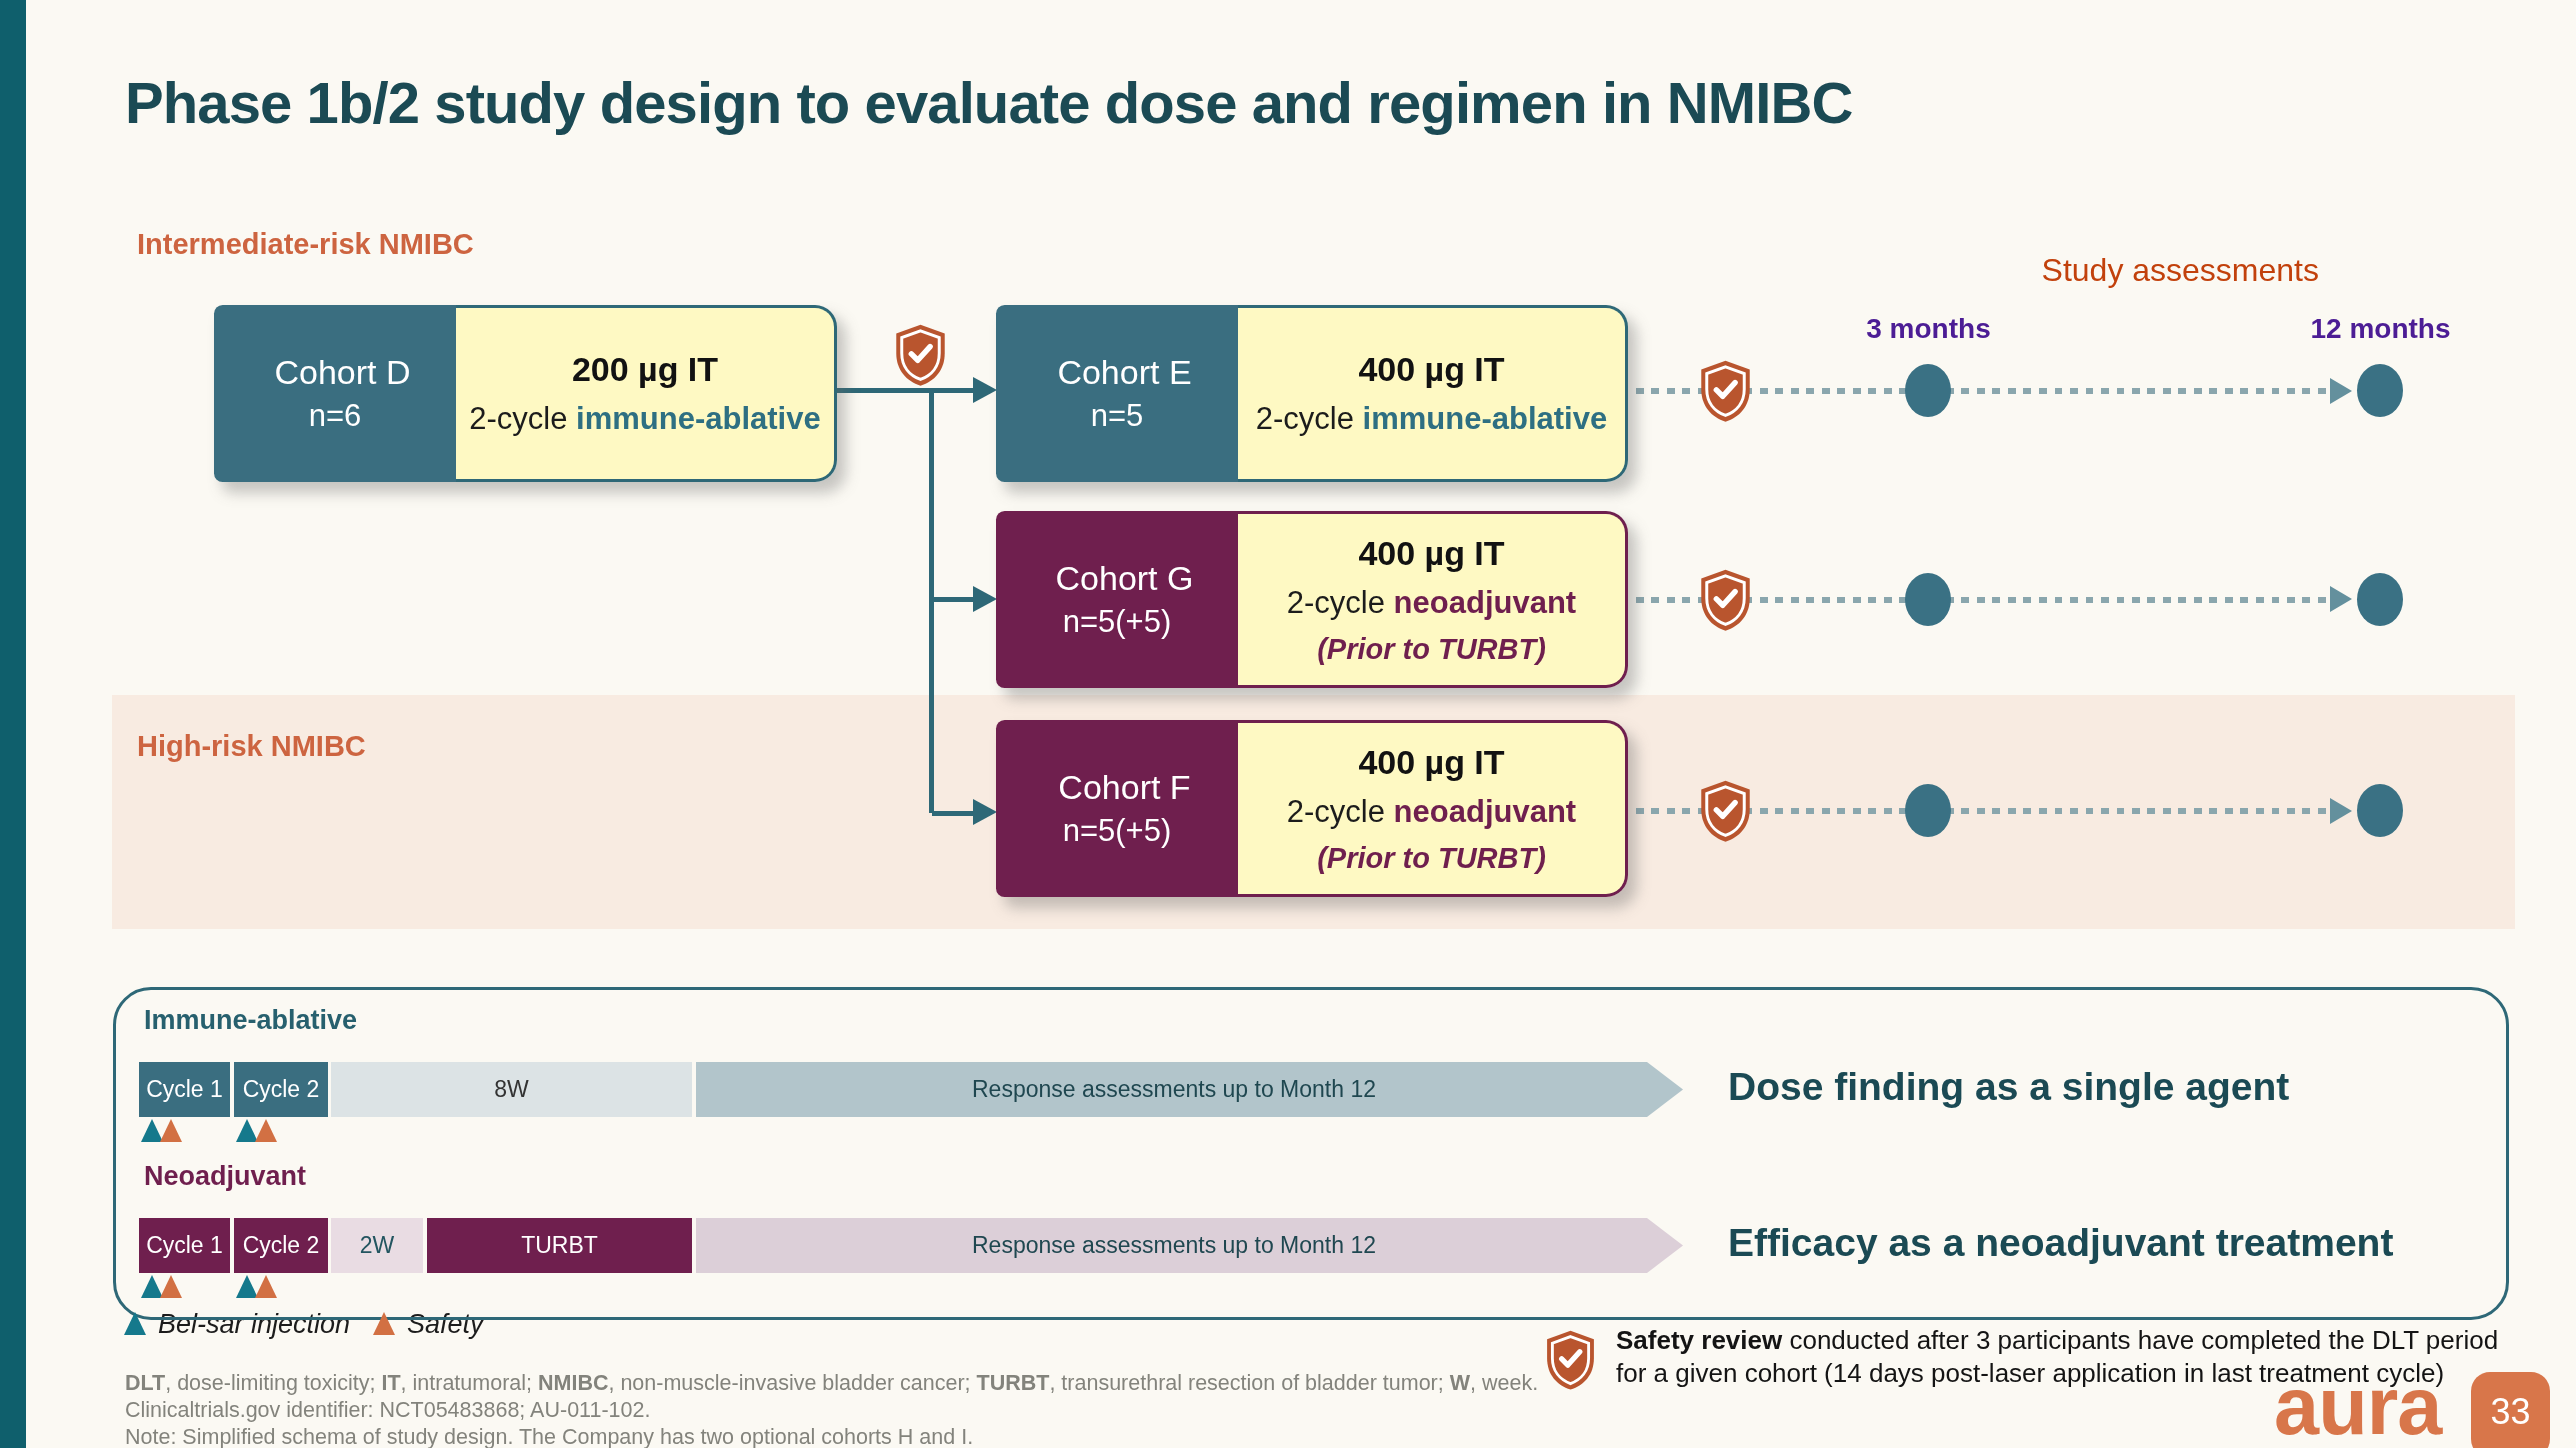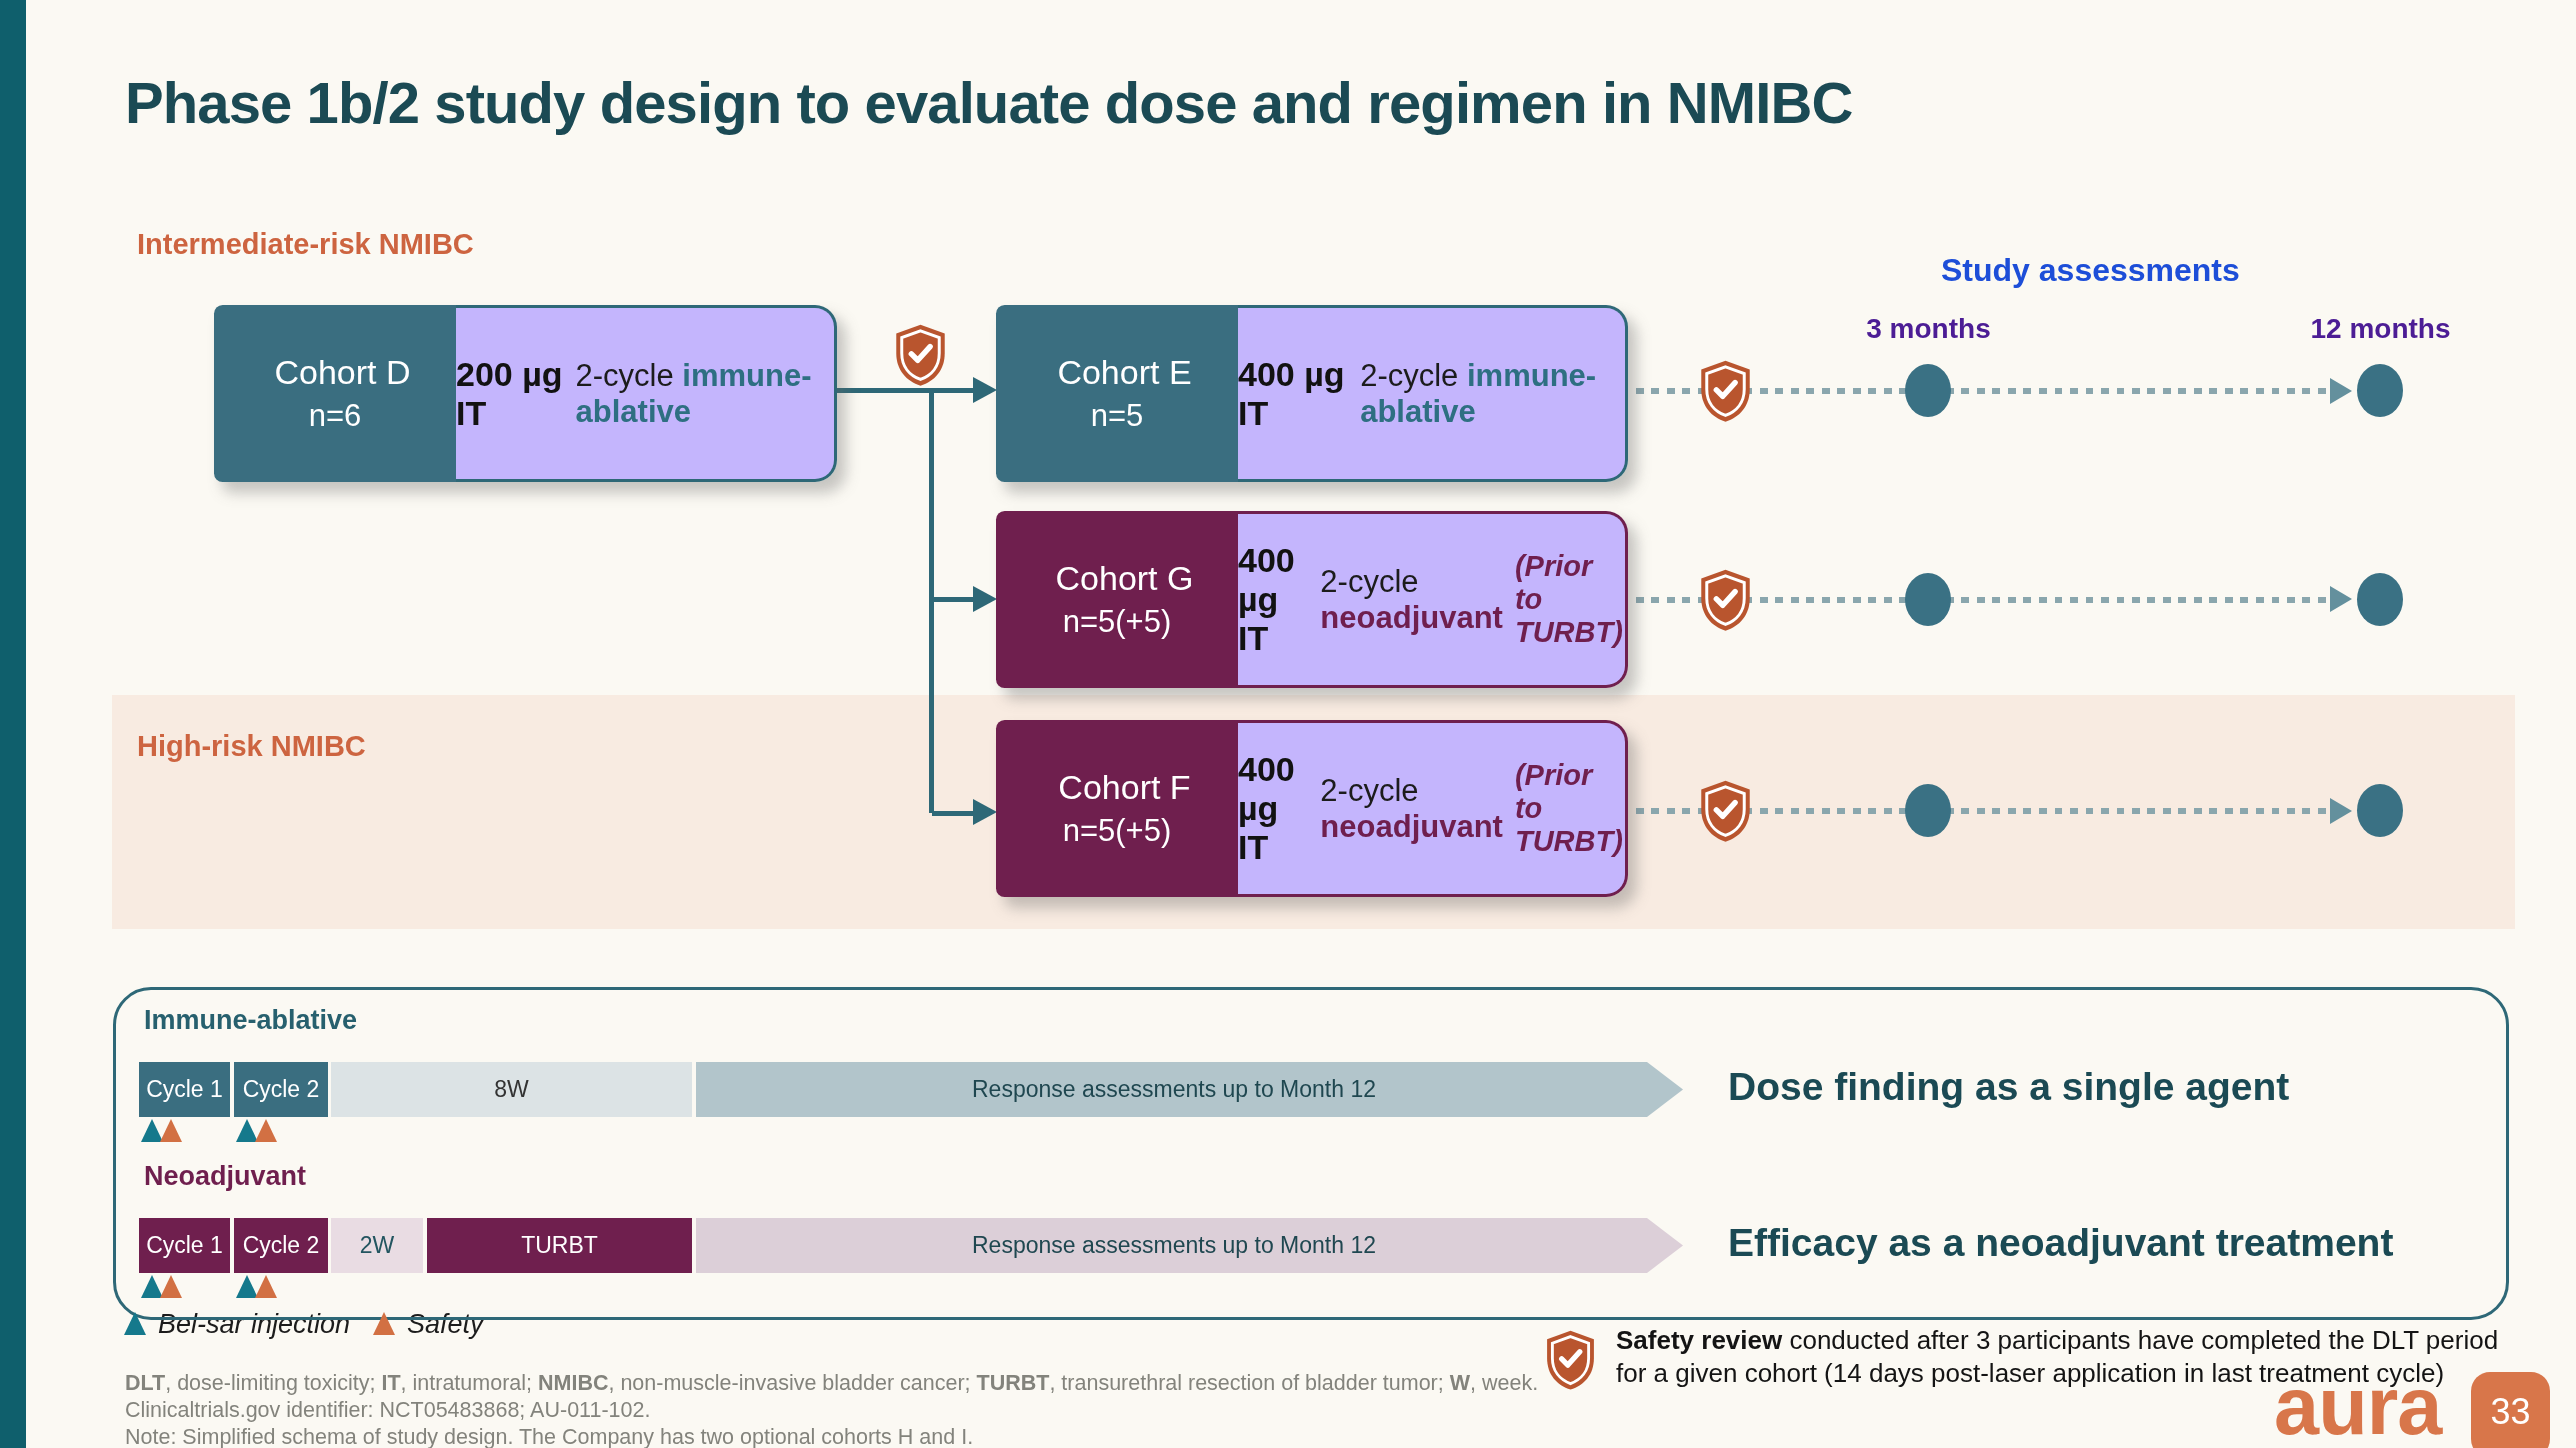--- a/index.html
+++ b/index.html
@@ -19,21 +19,21 @@
 
   .band-high { position:absolute; left:112px; top:695px; width:2403px; height:234px; background:#f8ebe1; z-index:0; }
 
   
   .cohort { position:absolute; display:flex; align-items:stretch; z-index:2;
             box-shadow:8.6px 10.3px 13.7px rgba(100,100,100,.35); border-radius:10.3px 22px 22px 10.3px; }
   .cohort-tab { width:242px; display:flex; flex-direction:column; justify-content:center; align-items:center;
                 gap:6.9px; color:#fff; border-radius:8.6px 0 0 8.6px; }
   .cohort-tab .cname { font-size:34px; font-weight:400;margin-left:15px; }
   .cohort-tab .cn { font-size:31px; }
-  .cohort-body { flex:1; background:#c4b5fd; display:flex; flex-direction:row; justify-content:center;
+  .cohort-body { flex:1; background:#fef9c3; display:flex; flex-direction:column; justify-content:center;
                  align-items:center; gap:12px; border:3.4px solid #2e6877; border-left:none;
                  border-radius:0 22px 22px 0; }
   .dose { font-size:34px; font-weight:700; color:#121212; }
   .regimen { font-size:31px; color:#1c1c1c; }
   .cohort-note { font-size:29px; font-weight:700; font-style:italic; color:#6f1f4e; }
   .theme-teal .cohort-tab { background:#3a6e80; }
   .theme-teal .cohort-body { border-color:#2e6877; }
   .theme-maroon .cohort-tab { background:#6f1f4e; }
   .theme-maroon .cohort-body { border-color:#6f1f4e; }
   .cohort-D { left:214px; top:305px; width:623px; height:177px; }
@@ -49,22 +49,22 @@
 
   
   .dotline { position:absolute; height:6px; z-index:1;
     background:repeating-linear-gradient(90deg,#8aa6ad 0 7.7px,transparent 7.7px 15.5px); }
   .assess-dot { position:absolute; width:46px; height:53px; border-radius:50%; background:#3a7184; z-index:2; }
   .dot-arrow { position:absolute; width:0; height:0; z-index:1;
     border-top:13px solid transparent; border-bottom:13px solid transparent; border-left:22px solid #64909d; }
 
   .shield { position:absolute; z-index:4; }
 
-  .assess-header { position:absolute; left:1941px; top:252px; width:378px; text-align:left;
-                   font-size:32px; font-weight:700; color:#1d4ed8; }
+  .assess-header { position:absolute; left:1941px; top:252px; width:378px; text-align:right;
+                   font-size:32px; font-weight:400; color:#c2410c; }
   .month { position:absolute; top:313px; width:189px; text-align:center; font-size:28px; font-weight:700; color:#4c1d95; }
   .month-3 { left:1834px; } .month-12 { left:2286px; }
 
   
   .panel { position:absolute; left:113px; top:987px; width:2396px; height:333px;
            border:3.4px solid #2e6877; border-radius:38px; z-index:1; }
   .tl-label { position:absolute; font-size:27px; font-weight:700; z-index:2; }
   .tl-label.ia { left:144px; top:1005px; color:#27606e; }
   .tl-label.na { left:144px; top:1161px; color:#6f1f4e; }
   .tl-box { position:absolute; height:55px; display:flex; align-items:center; justify-content:center;

